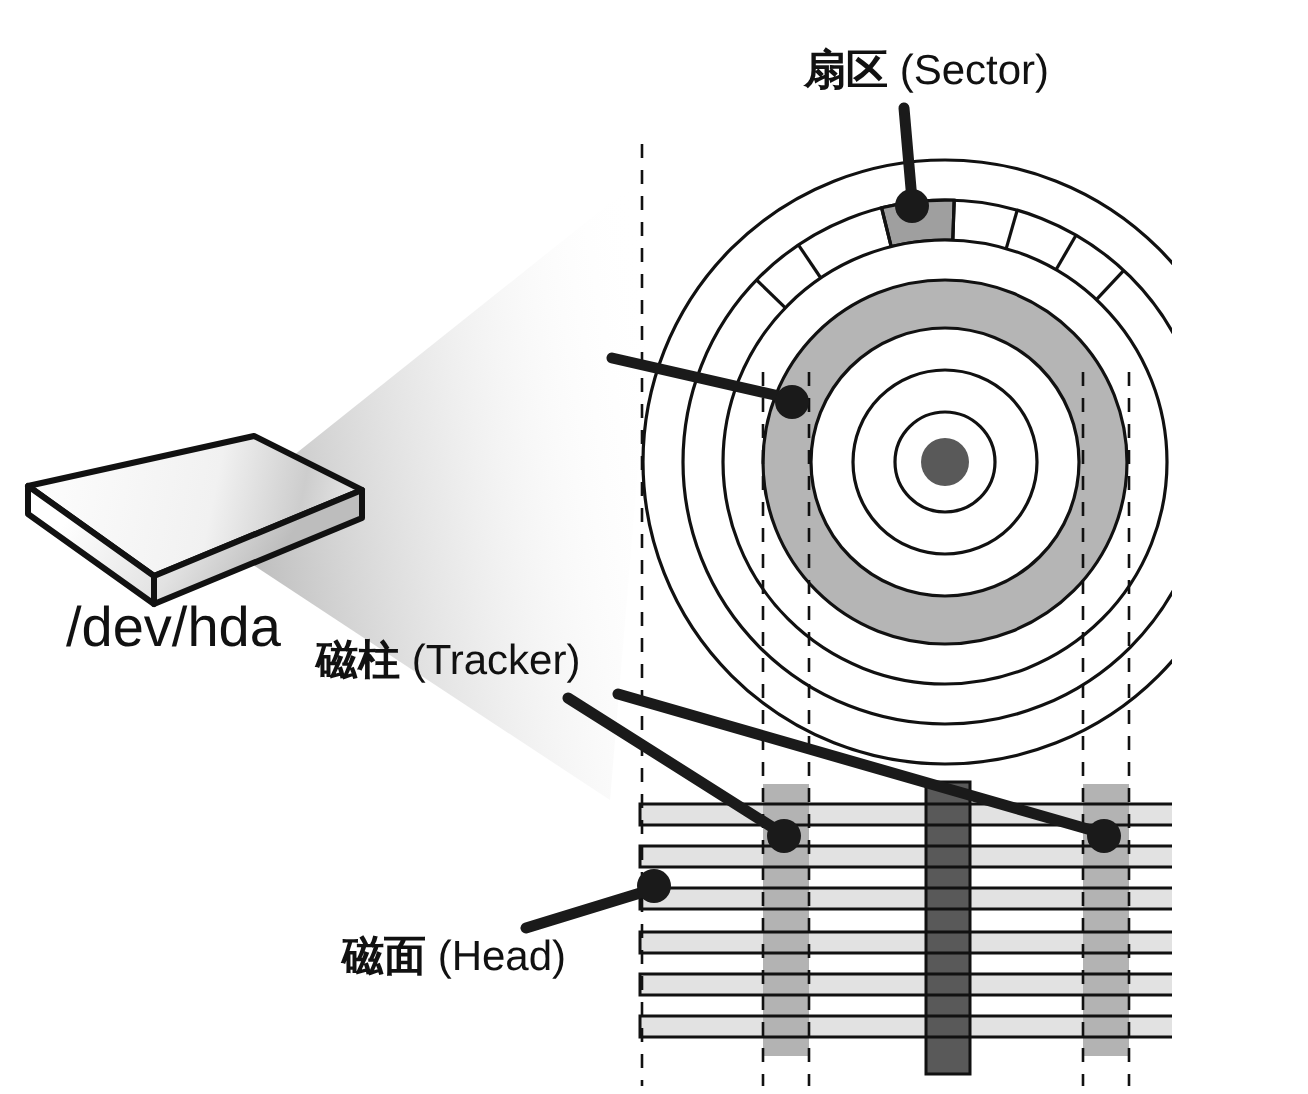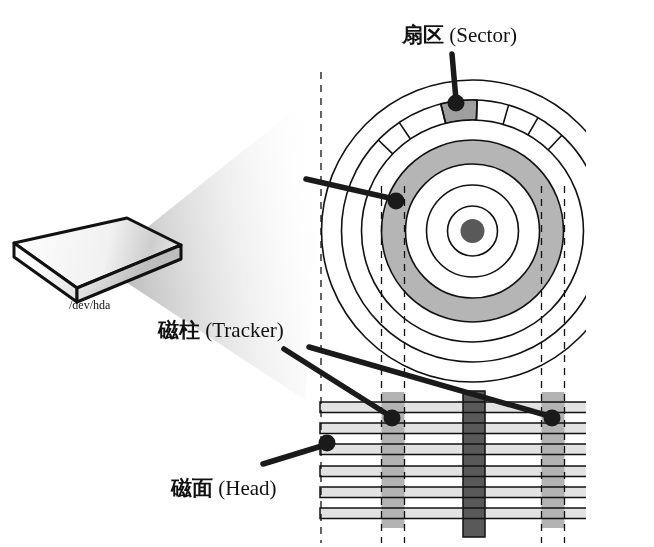--- a/index.html
+++ b/index.html
@@ -1,36 +1,36 @@
 <!DOCTYPE html>
 <html><head>
 <meta charset="utf-8">
 <style>
   html,body{margin:0;padding:0;background:#fff;}
   #canvas{
     position:relative;
     width:586px;height:547px;
     background:#fff;
     overflow:hidden;
-    font-family:Liberation Serif, serif;
+    font-family:Liberation Sans, sans-serif;
   }
   #diagram-svg{position:absolute;left:0;top:0;}
   .lbl{
     position:absolute;
     font-size:21px;
     color:#111;
     white-space:nowrap;
     line-height:1.1;
   }
   .lbl .cjk{font-weight:700;}
   #lbl-sector  {left:402px; top:24px;}
   #lbl-track   {left:157px; top:153px;}
   #lbl-cylinder{left:158px; top:319px;}
-  #lbl-head    {left:171px; top:477px;}
-  #lbl-device  {left:33px;  top:299px; font-size:12px;margin-left:36px;}
+  #lbl-head    {left:171px; top:467px;}
+  #lbl-device  {left:33px;  top:299px; font-size:28px;}
 </style>
 </head>
 <body>
 
 <div id="canvas">
 
   <svg id="diagram-svg" width="654" height="547" viewBox="0 0 654 547">
     <defs>
       <linearGradient id="beamGrad" gradientUnits="userSpaceOnUse" x1="105" y1="265" x2="338" y2="228">
         <stop offset="0" stop-color="#ababab" stop-opacity="0.9"></stop>

